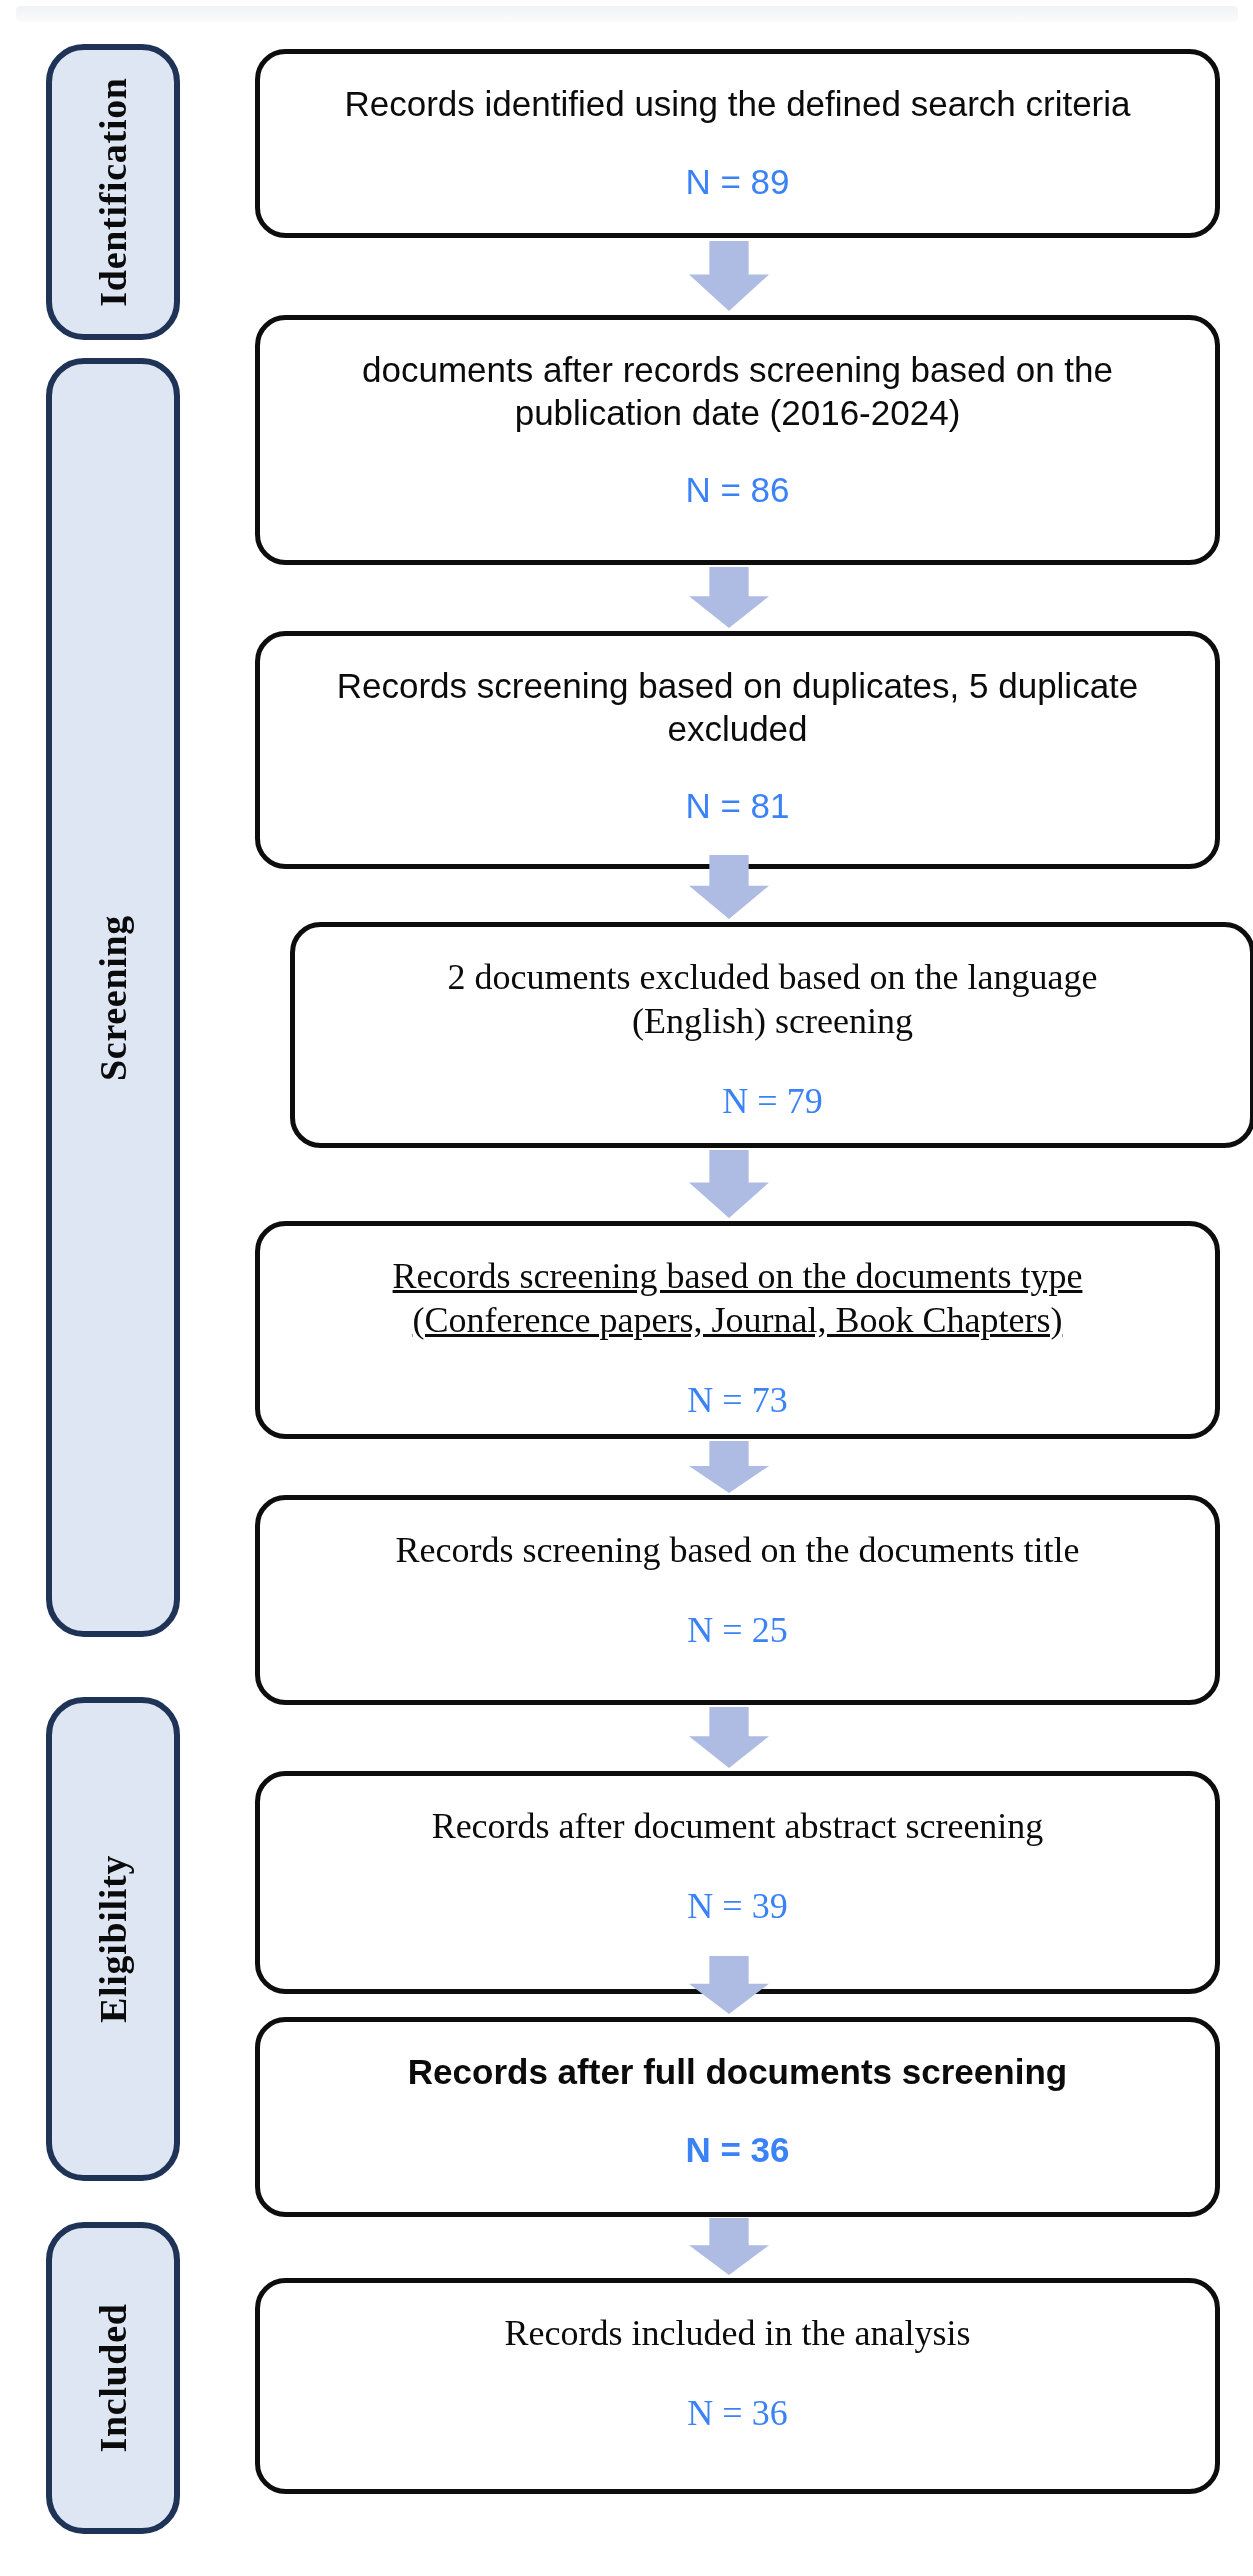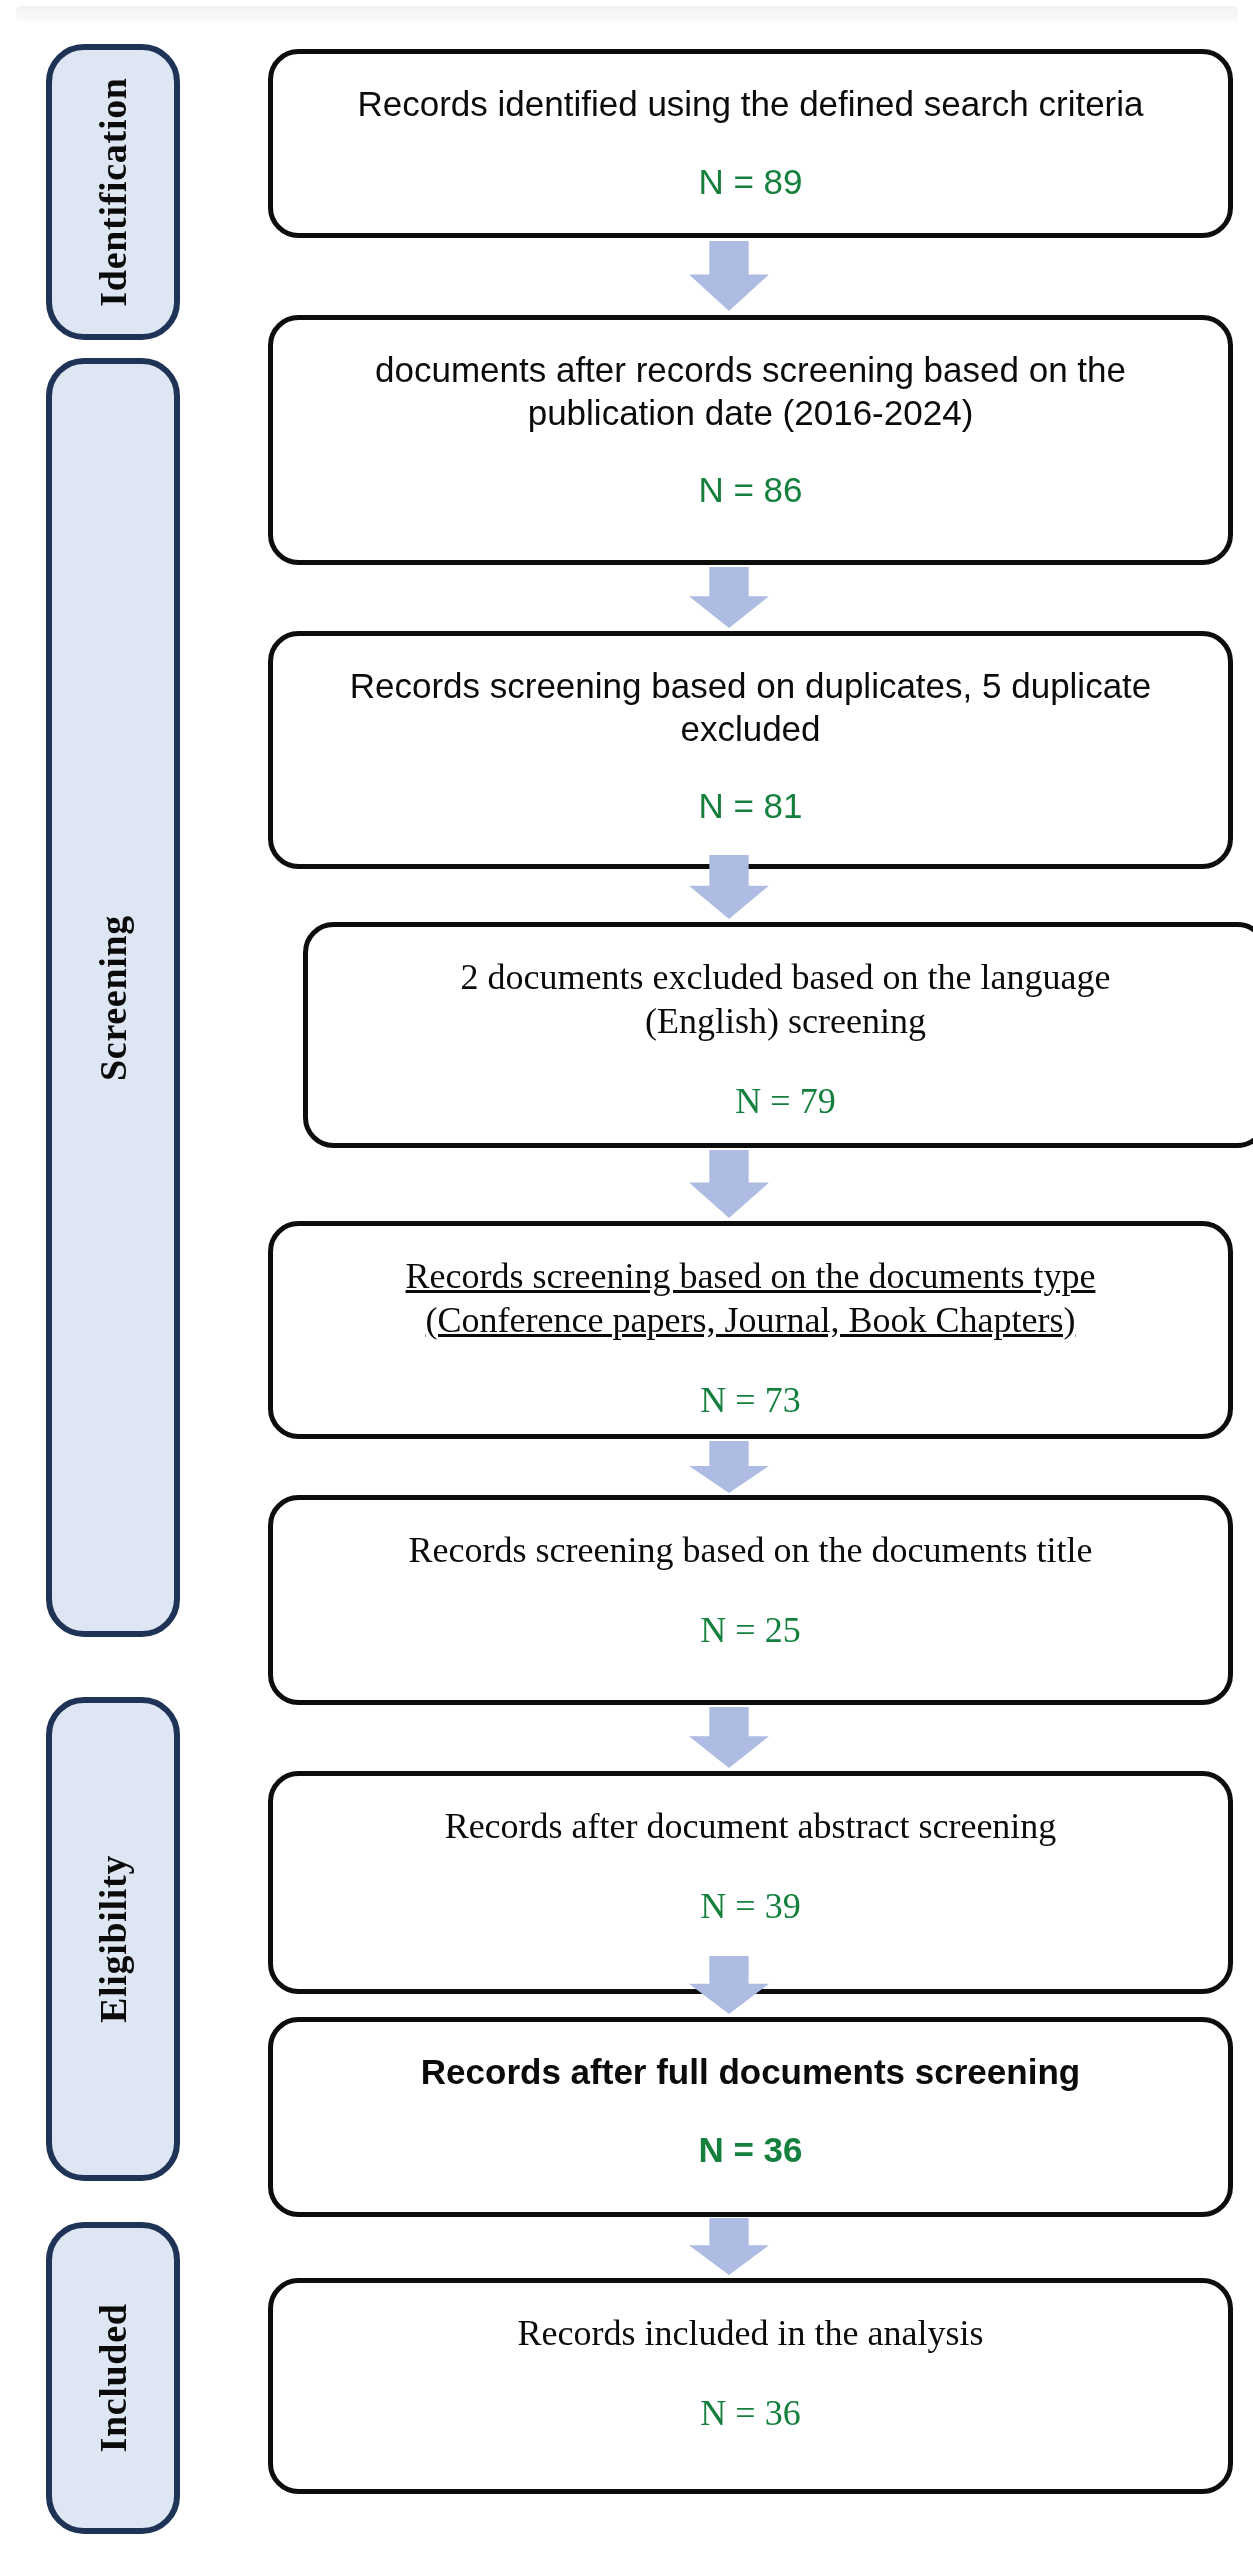--- a/index.html
+++ b/index.html
@@ -34,39 +34,39 @@
     transform: rotate(-90deg);
     white-space: nowrap;
     font-family: "Liberation Serif", serif;
     font-weight: bold;
     font-size: 38px;
     color: #0b0b0b;
     letter-spacing: 0.7px;
   }
   .flow-box {
     position: absolute;
-    left: 268px;
+    left: 255px;
     width: 965px;
     box-sizing: border-box;
     border: 5.8px solid #0d0d0d;
     border-radius: 30.5px;
     background: #ffffff;
     display: flex;
     flex-direction: column;
     align-items: center;
     padding-top: 29px;
   }
   .flow-box-text {
     text-align: center;
     color: #0b0b0b;
     line-height: 1.22;
   }
   .record-count {
     margin-top: 36px;
-    color: #15803d;
+    color: #3b82f6;
   }
   .f-sans .flow-box-text, .f-sans .record-count {
     font-family: "Liberation Sans", sans-serif;
     font-size: 35px;
   }
   .f-serif .flow-box-text, .f-serif .record-count {
     font-family: "Liberation Serif", serif;
     font-size: 36px;
   }
   .down-arrow {

